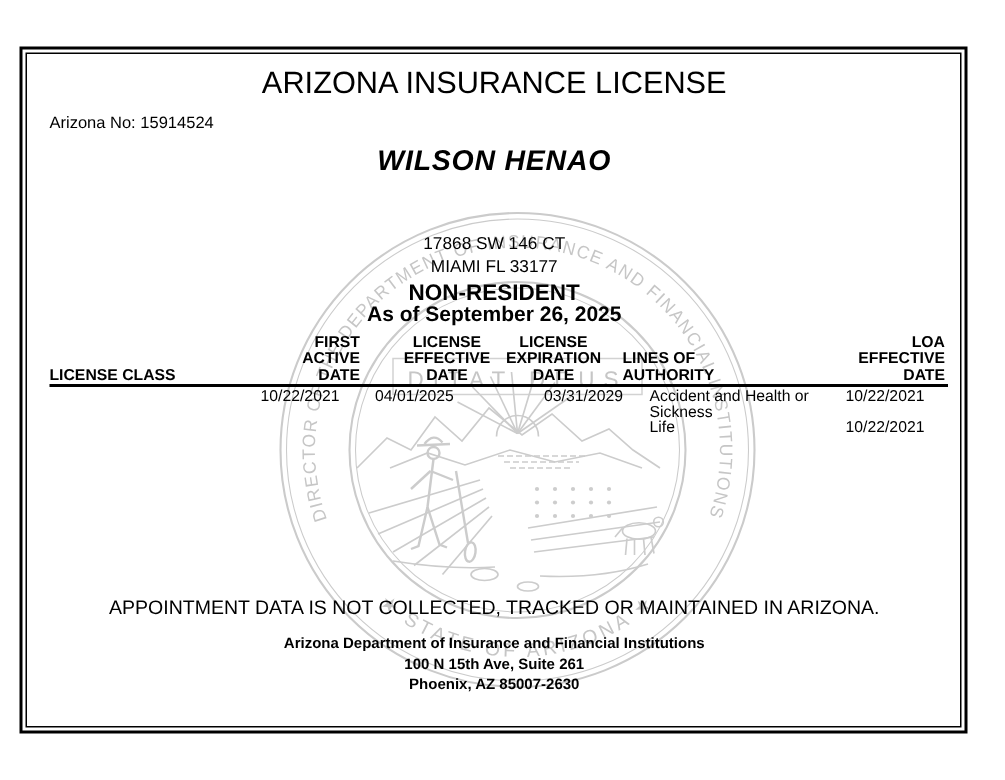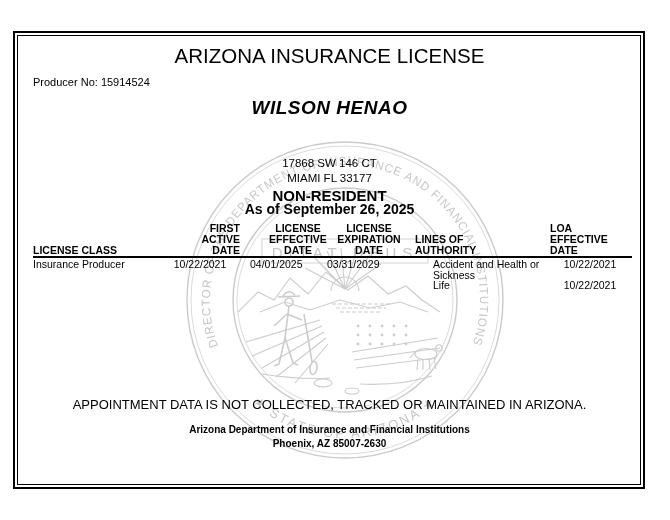--- a/index.html
+++ b/index.html
@@ -26,25 +26,25 @@
   .nonres{top:187px;font-size:15px;font-weight:bold}
   .asof{top:201px;font-size:14px;font-weight:bold}
   .th{position:absolute;font-size:10.5px;font-weight:bold;line-height:10.8px}
   .td{position:absolute;font-size:10.5px;line-height:11px}
   .hdr-rule{position:absolute;left:33px;top:256px;width:599px;height:2px;background:#000}
   .h1{left:33px;top:245px;width:130px}
   .h2{left:160px;top:223px;width:80px;text-align:right}
   .h3{left:250px;top:223px;width:96px;text-align:center}
   .h4{left:327px;top:223px;width:84px;text-align:center}
   .h5{left:415px;top:234px;width:130px}
-  .h6{left:550px;top:223px;width:80px;text-align:left}
+  .h6{left:550px;top:223px;width:80px;text-align:right}
   .c1{left:33px;width:130px}
   .c2{left:160px;width:80px;text-align:center}
   .c3{left:250px;width:96px;text-align:left}
-  .c4{left:327px;width:84px;}
+  .c4{left:347px;width:84px;text-align:center}
   .c5{left:433px;width:118px}
   .c6{left:550px;width:80px;text-align:center}
   .r1{top:259px}
   .r2{top:280px}
   .notice{top:397px;font-size:13px}
   .footer{top:423px;font-size:10px;font-weight:bold;line-height:13.5px}
 </style>
 </head>
 <body>
 
@@ -144,21 +144,21 @@
 
 <div class="frame-outer">
   <div class="frame-inner"></div>
 </div>
 
 <div class="content">
 
   <div class="centered title">ARIZONA INSURANCE LICENSE</div>
 
   <div class="licno">
-    <span>Producer No:</span>
+    <span>Arizona No:</span>
     <span>15914524</span>
   </div>
 
   <div class="centered name">WILSON HENAO</div>
 
   <div class="centered addr1">17868 SW 146 CT</div>
   <div class="centered addr2">MIAMI FL 33177</div>
   <div class="centered nonres">NON-RESIDENT</div>
   <div class="centered asof">As of September 26, 2025</div>
 
@@ -185,30 +185,30 @@
     <div>AUTHORITY</div>
   </div>
   <div class="th h6">
     <div>LOA</div>
     <div>EFFECTIVE</div>
     <div>DATE</div>
   </div>
 
   <div class="hdr-rule"></div>
 
-  <div class="td c1 r1">Insurance Producer</div>
   <div class="td c2 r1">10/22/2021</div>
   <div class="td c3 r1">04/01/2025</div>
   <div class="td c4 r1">03/31/2029</div>
   <div class="td c5 r1">Accident and Health or Sickness</div>
   <div class="td c6 r1">10/22/2021</div>
 
   <div class="td c5 r2">Life</div>
   <div class="td c6 r2">10/22/2021</div>
 
   <div class="centered notice">APPOINTMENT DATA IS NOT COLLECTED, TRACKED OR MAINTAINED IN ARIZONA.</div>
 
   <div class="centered footer">
     <div>Arizona Department of Insurance and Financial Institutions</div>
+    <div>100 N 15th Ave, Suite 261</div>
     <div>Phoenix, AZ 85007-2630</div>
   </div>
 
 </div>
 
 </body></html>

